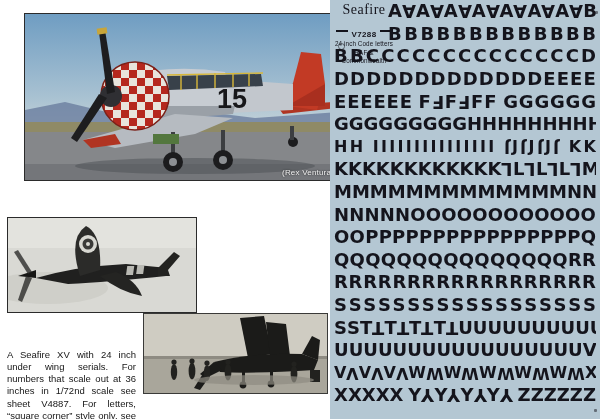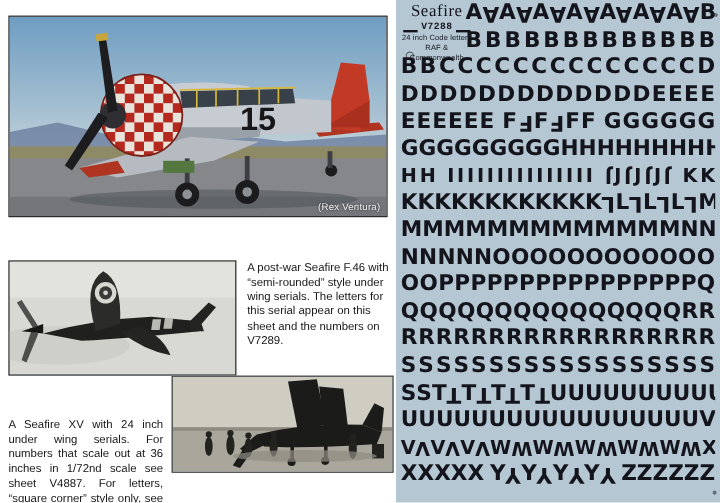--- a/index.html
+++ b/index.html
@@ -6,36 +6,36 @@
     --sheet-bg:#b4c7d3;
     --ink:#14141c;
   }
   html,body{margin:0;padding:0;}
   body{font-family:"Liberation Sans",sans-serif;background:#fff;}
   .page{position:relative;width:600px;height:419px;background:#fff;overflow:hidden;}
 
   
   .leftpanel{position:absolute;left:0;top:0;width:330px;height:419px;background:#fff;}
   .photo{position:absolute;border:1px solid #2b2b2b;overflow:hidden;background:#cfd6da;}
-  .photo1{left:7px;top:13px;width:314px;height:166px;}
+  .photo1{left:24px;top:13px;width:314px;height:166px;}
   .photo2{left:7px;top:217px;width:188px;height:94px;}
   .photo3{left:143px;top:313px;width:183px;height:79px;border-color:#3a3a38;}
   .credit{position:absolute;right:5px;bottom:3px;font-size:8px;color:#f2f2f2;
           text-shadow:0 0 2px rgba(0,0,0,.8);letter-spacing:.2px;}
   .cap{position:absolute;font-size:9.5px;line-height:1.28;color:#161616;}
   .cap1{left:8px;top:184px;width:316px;}
   .cap2{left:206px;top:218px;width:119px;}
   .cap3{left:7px;top:349px;width:129px;text-align:justify;}
 
   
   .sheet{position:absolute;left:330px;top:0;width:270px;height:419px;
          background:var(--sheet-bg);color:var(--ink);}
   .sheet-header{position:absolute;left:5px;top:3px;width:58px;text-align:center;color:var(--ink);}
   .brand{font-family:"Liberation Serif",serif;font-size:14px;letter-spacing:.5px;line-height:1;}
-  .codeline{display:flex;align-items:flex-end;justify-content:center;gap:3px;margin-top:1px;font-family:Liberation Mono, monospace;}
+  .codeline{display:flex;align-items:flex-start;justify-content:center;gap:3px;margin-top:13px;}
   .codeline .dash{height:1.6px;width:12px;background:var(--ink);}
   .code{font-size:8px;font-weight:bold;letter-spacing:.4px;}
   .desc{font-size:6.3px;line-height:1.25;margin-top:1px;letter-spacing:.1px;}
   .regmark{position:absolute;left:8px;top:43px;width:5px;height:5px;border:1px solid var(--ink);
            border-radius:50%;opacity:.55;}
   .corner-mark{position:absolute;width:3px;height:3px;background:var(--ink);opacity:.5;border-radius:1px;}
 
   .rows{position:absolute;left:0;top:0;width:270px;height:419px;}
   .lrow{position:relative;display:flex;justify-content:space-between;align-items:center;
         height:22.6px;margin-left:4px;width:262px;overflow:hidden;
@@ -147,21 +147,20 @@
         <polygon points="20,56 6,34 10,32 24,54" fill="#2c2c2a" opacity="0.8"></polygon>
         <polygon points="18,58 10,82 14,84 24,60" fill="#2c2c2a" opacity="0.8"></polygon>
 
         <polygon points="150,50 166,34 172,38 160,52 162,58 150,58" fill="#232321"></polygon>
 
         <rect x="126" y="48" width="7" height="9" fill="#b9b9b3" transform="skewX(-8)"></rect>
         <rect x="136" y="47" width="7" height="9" fill="#b9b9b3" transform="skewX(-8)"></rect>
       </svg>
     </div>
 
-    <div class="cap cap2">A post-war Seafire F.46 with “semi-rounded” style under wing serials. The letters for this serial appear on this sheet and the numbers on V7289.</div>
 
     <div class="photo photo3">
       <svg width="183" height="79" viewBox="0 0 183 79">
         <rect width="183" height="79" fill="#cfccc2"></rect>
         <rect y="44" width="183" height="35" fill="#a9a69b"></rect>
         <rect y="42" width="183" height="3" fill="#8e8b82"></rect>
 
         <g fill="#1b1b19">
 
           <polygon points="96,4 120,2 128,40 104,44"></polygon>

